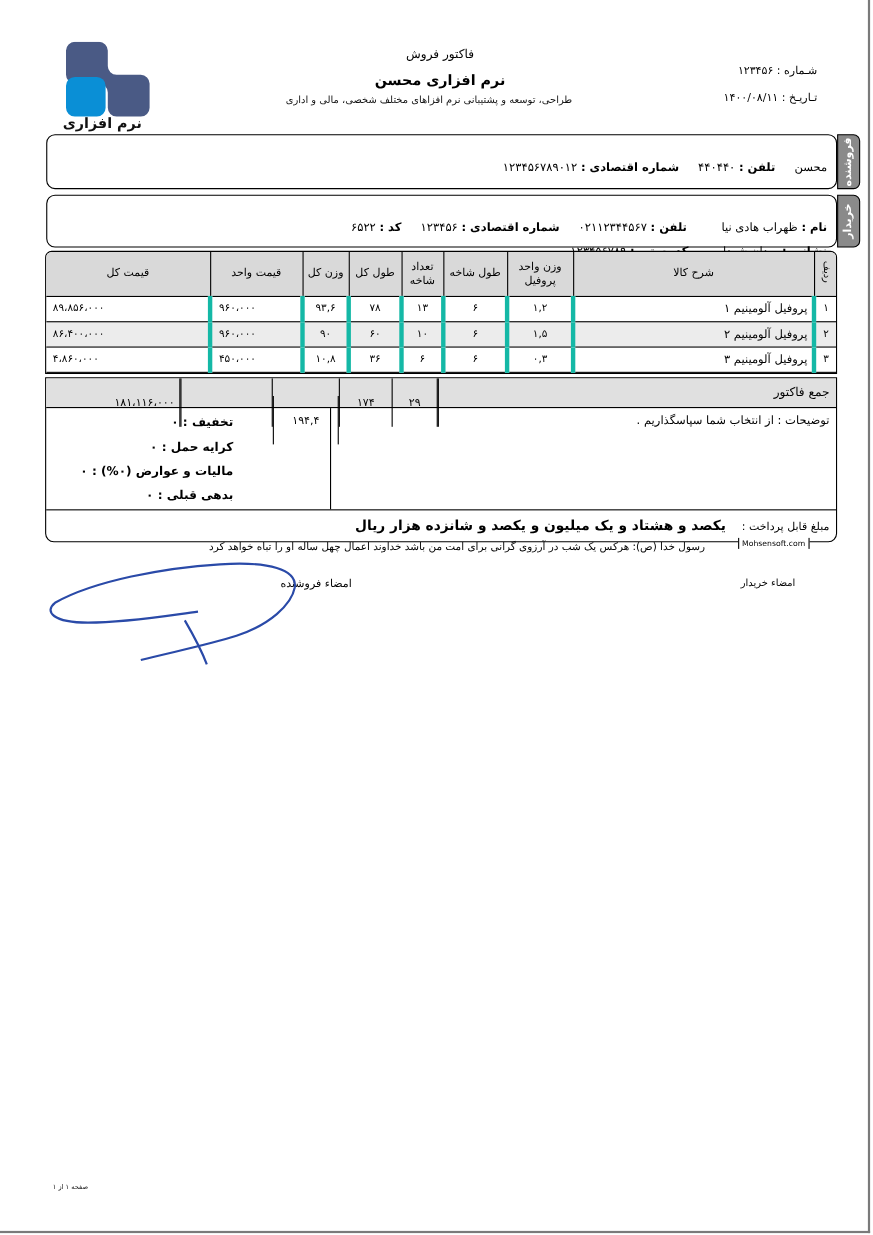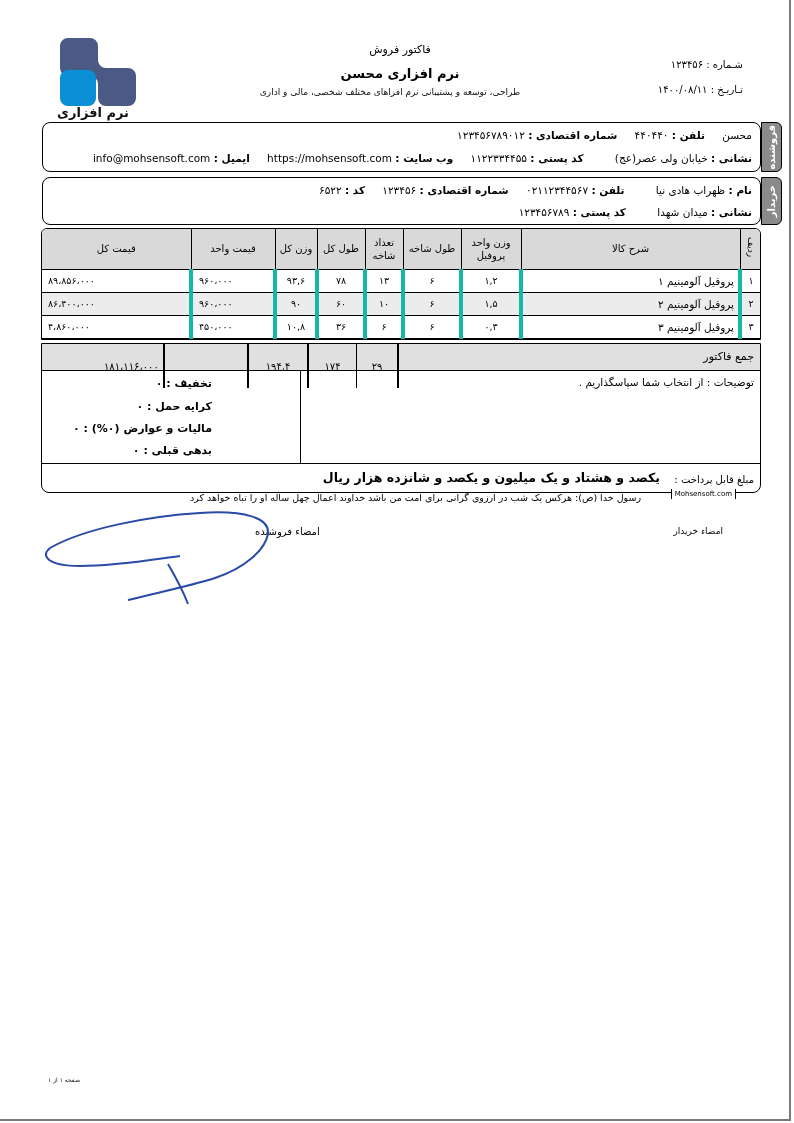--- a/index.html
+++ b/index.html
@@ -15,21 +15,21 @@
   .title-small { left: 260px; top: 43px; width: 280px; text-align: center; font-size: 11px; direction: rtl; }
   .title-big { left: 260px; top: 66px; width: 280px; text-align: center; font-size: 13px; font-weight: bold; direction: rtl; }
   .tagline { left: 230px; top: 87px; width: 320px; text-align: center; font-size: 9px; direction: rtl; color: #111; }
   .meta-num { right: 46px; top: 59px; font-size: 10px; direction: rtl; }
   .meta-date { right: 46px; top: 84px; font-size: 10px; direction: rtl; }
 
   
   .party { position: absolute; left: 42px; width: 719px; border: 1px solid #000; border-radius: 8px; background: #fff; }
   .party-tab { position: absolute; right: -22px; top: -1px; width: 21px; background: #8a8a8a; border: 1px solid #000; border-radius: 0 6px 6px 0; color: #fff; font-size: 10px; font-weight: bold; display: flex; align-items: center; justify-content: center; }
   .party-tab span { writing-mode: vertical-rl; transform: rotate(180deg); direction: rtl; letter-spacing: 0.5px; }
-  .party-line { position: absolute; right: 8px; font-size: 10.5px; direction: rtl; white-space: nowrap; }
+  .party-line { position: absolute; right: 8px; font-size: 10.5px; direction: rtl; white-space: nowrap; margin-top: 17px; }
   .party-line b { font-weight: bold; }
   .party-line .gap { display: inline-block; width: 14px; }
   .items-wrap { position: absolute; left: 41px; top: 228px; width: 720px; height: 112px; border: 1px solid #000; border-radius: 6px 6px 0 0; overflow: hidden; }
   .items-wrap table { width: 100%; border-collapse: collapse; direction: rtl; font-size: 10px; }
   .items-wrap th { background: #d9d9d9; font-weight: normal; height: 40px; border-left: 1px solid #000; border-bottom: 1px solid #000; font-size: 10px; line-height: 13px; }
   .items-wrap td { height: 23px; border-left: 4px solid #14b8a6; border-bottom: 1px solid #000; text-align: center; font-size: 9.5px; }
   .items-wrap tr.alt td { background: #ececec; }
   .items-wrap td.desc { text-align: right; padding-right: 4px; font-size: 10.5px; }
   .items-wrap td.num { text-align: left; padding-left: 6px; }
   .items-wrap th:last-child, .items-wrap td:last-child { border-left: none; }
@@ -85,30 +85,20 @@
   <div class="party" style="top:122px;height:50px;">
     <div class="party-tab" style="height:50px;">
         <span>فروشنده</span>
       </div>
     <div class="party-line" style="top:6px;">
       <span>محسن</span><span class="gap"></span>
       <b>تلفن :</b>
       <span>۴۴۰۴۴۰</span><span class="gap"></span>
       <b>شماره اقتصادی :</b>
       <span>۱۲۳۴۵۶۷۸۹۰۱۲</span>
-    </div>
-    <div class="party-line" style="top:29px;">
-      <b>نشانی :</b>
-      <span>خیابان ولی عصر(عج)</span><span class="gap"></span><span class="gap"></span>
-      <b>کد پستی :</b>
-      <span>۱۱۲۲۳۳۴۴۵۵</span><span class="gap"></span>
-      <b>وب سایت :</b>
-      <span>https://mohsensoft.com</span><span class="gap"></span>
-      <b>ایمیل :</b>
-      <span>info@mohsensoft.com</span>
     </div>
   </div>
 
   <div class="party" style="top:177px;height:48px;">
     <div class="party-tab" style="height:48px;">
         <span>خریدار</span>
       </div>
     <div class="party-line" style="top:6px;">
       <b>نام :</b>
       <span>ظهراب هادی نیا</span><span class="gap"></span><span class="gap"></span>
@@ -190,21 +180,21 @@
       </tbody>
     </table>
   </div>
 
   <div class="summary">
     <div class="sum-row">
       <div class="sum-label">جمع فاکتور</div>
       <div class="sum-cell" style="left:356px;width:1px;"></div>
       <div class="sum-cell" style="left:314px;width:42px;border-left:1px solid #000;border-right:1px solid #000;">۲۹</div>
       <div class="sum-cell" style="left:266px;width:48px;">۱۷۴</div>
-      <div class="sum-cell" style="left:206px;width:60px;border-right:1px solid #000;">۱۹۴,۴</div>
+      <div class="sum-cell" style="left:206px;width:60px;border-right:1px solid #000;margin-top:16px;">۱۹۴,۴</div>
       <div class="sum-cell" style="left:122px;width:84px;border-right:1px solid #000;"></div>
       <div class="sum-cell" style="left:0;width:122px;border-left:none;border-right:1px solid #000;justify-content:flex-start;padding-left:62px;">۱۸۱،۱۱۶،۰۰۰</div>
     </div>
 
     <div class="notes">
       <div class="notes-text">توضیحات : از انتخاب شما سپاسگذاریم .</div>
     </div>
 
     <div class="adj">
       <div class="adj-line" style="top:6px;">تخفیف :  ۰</div>

